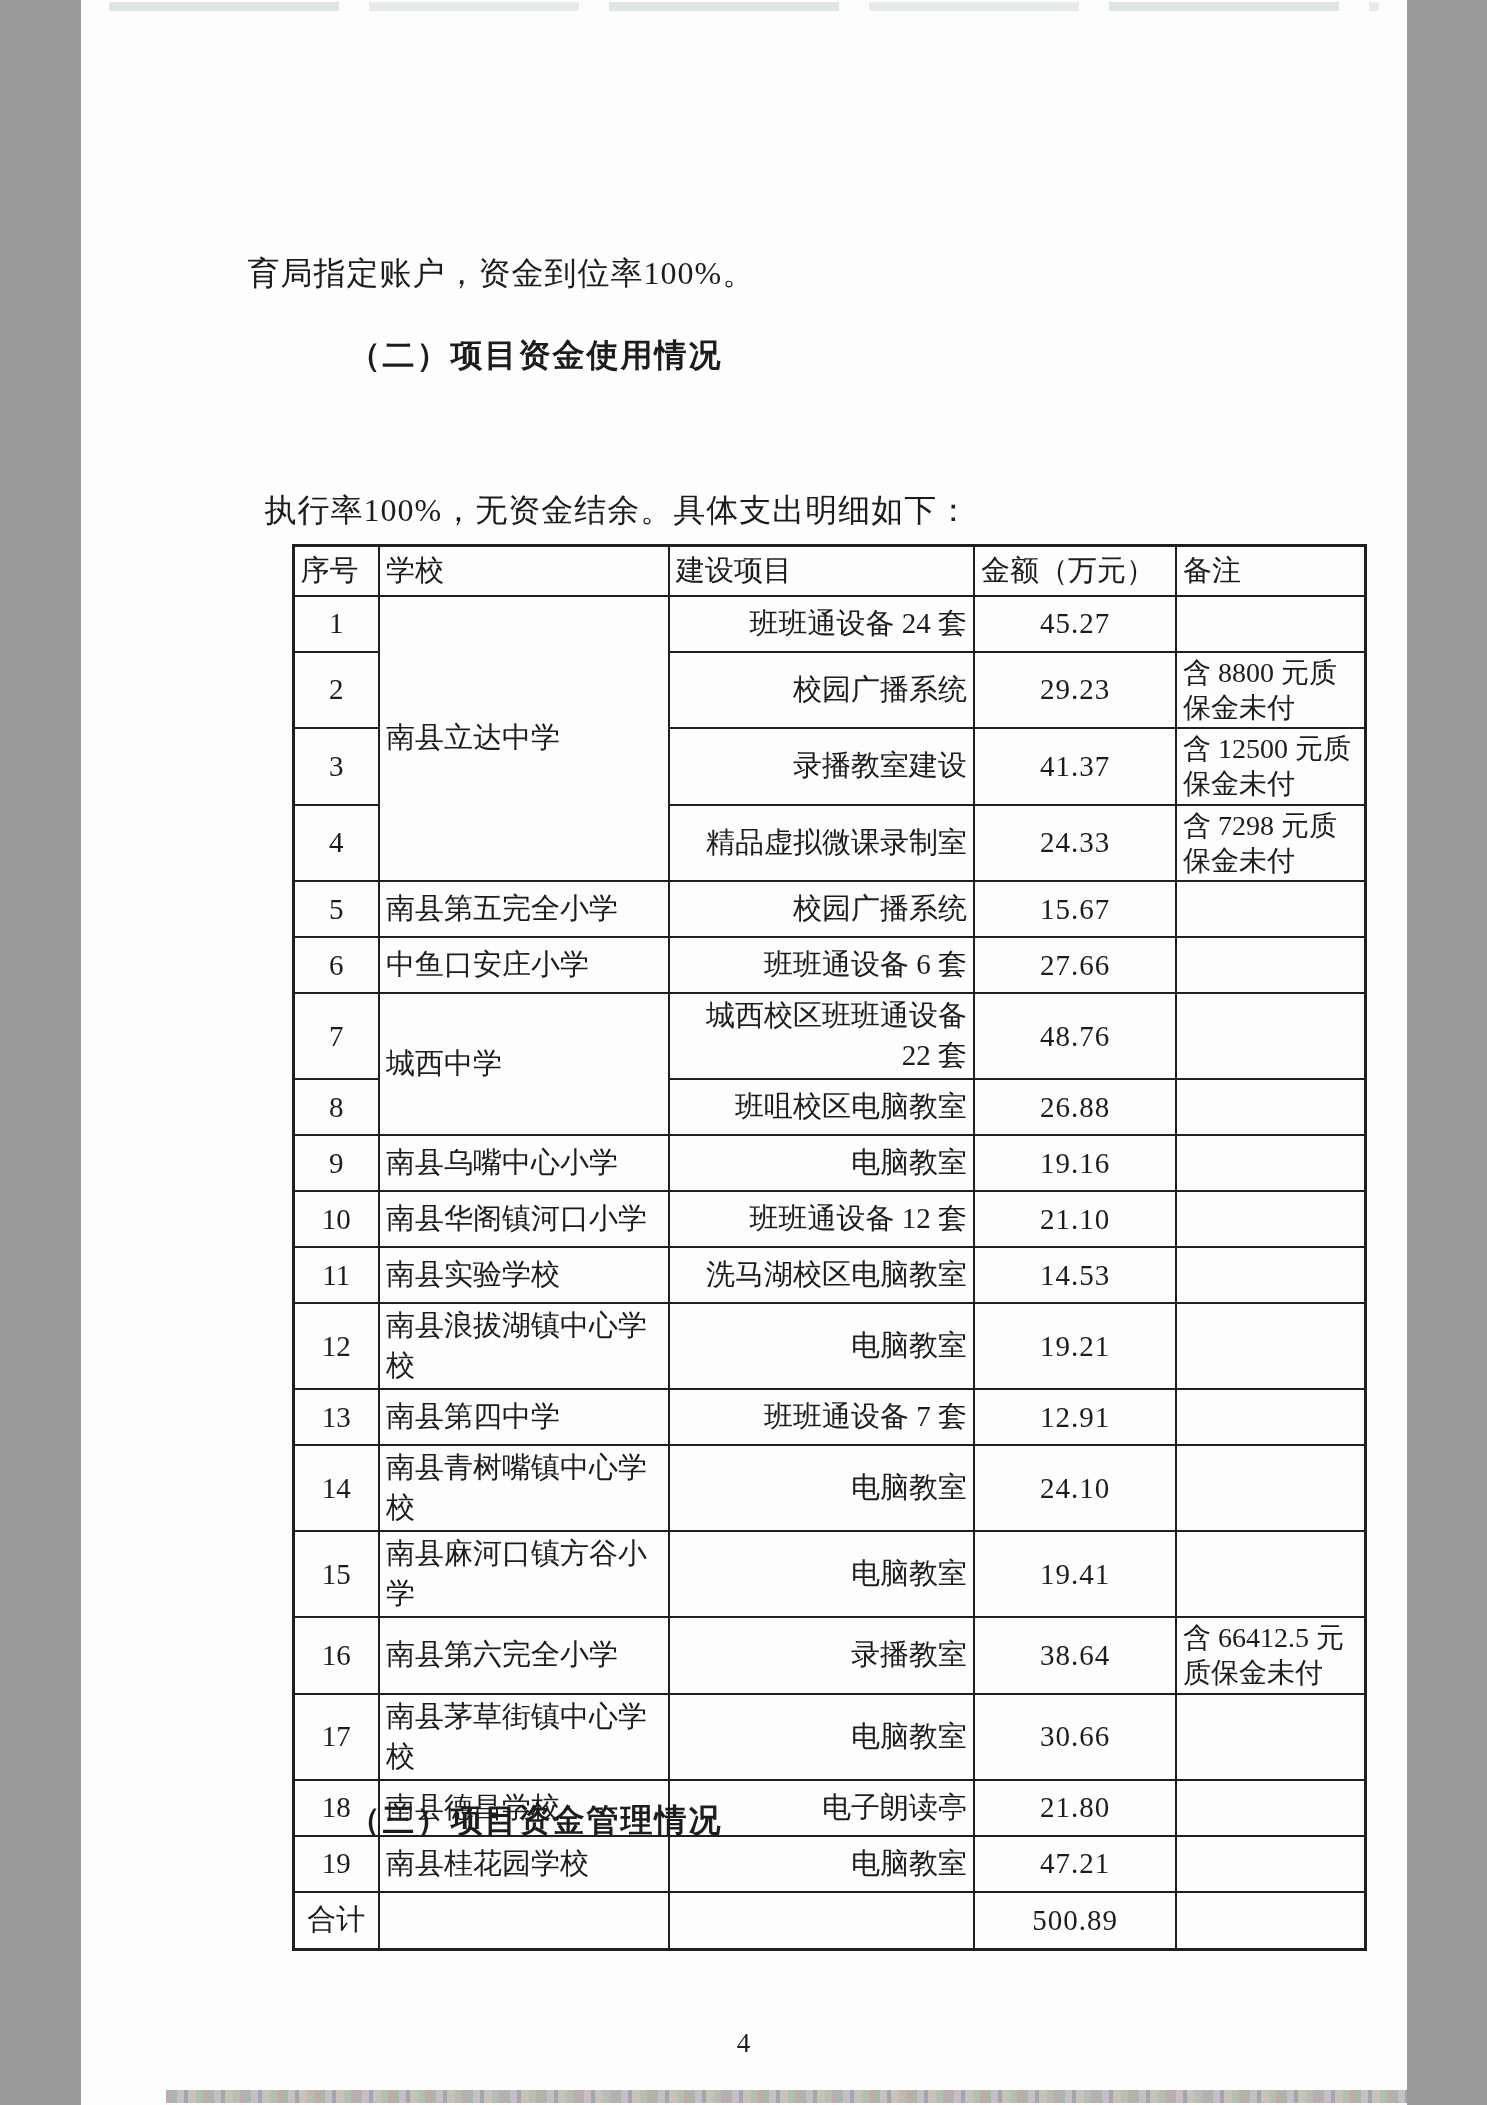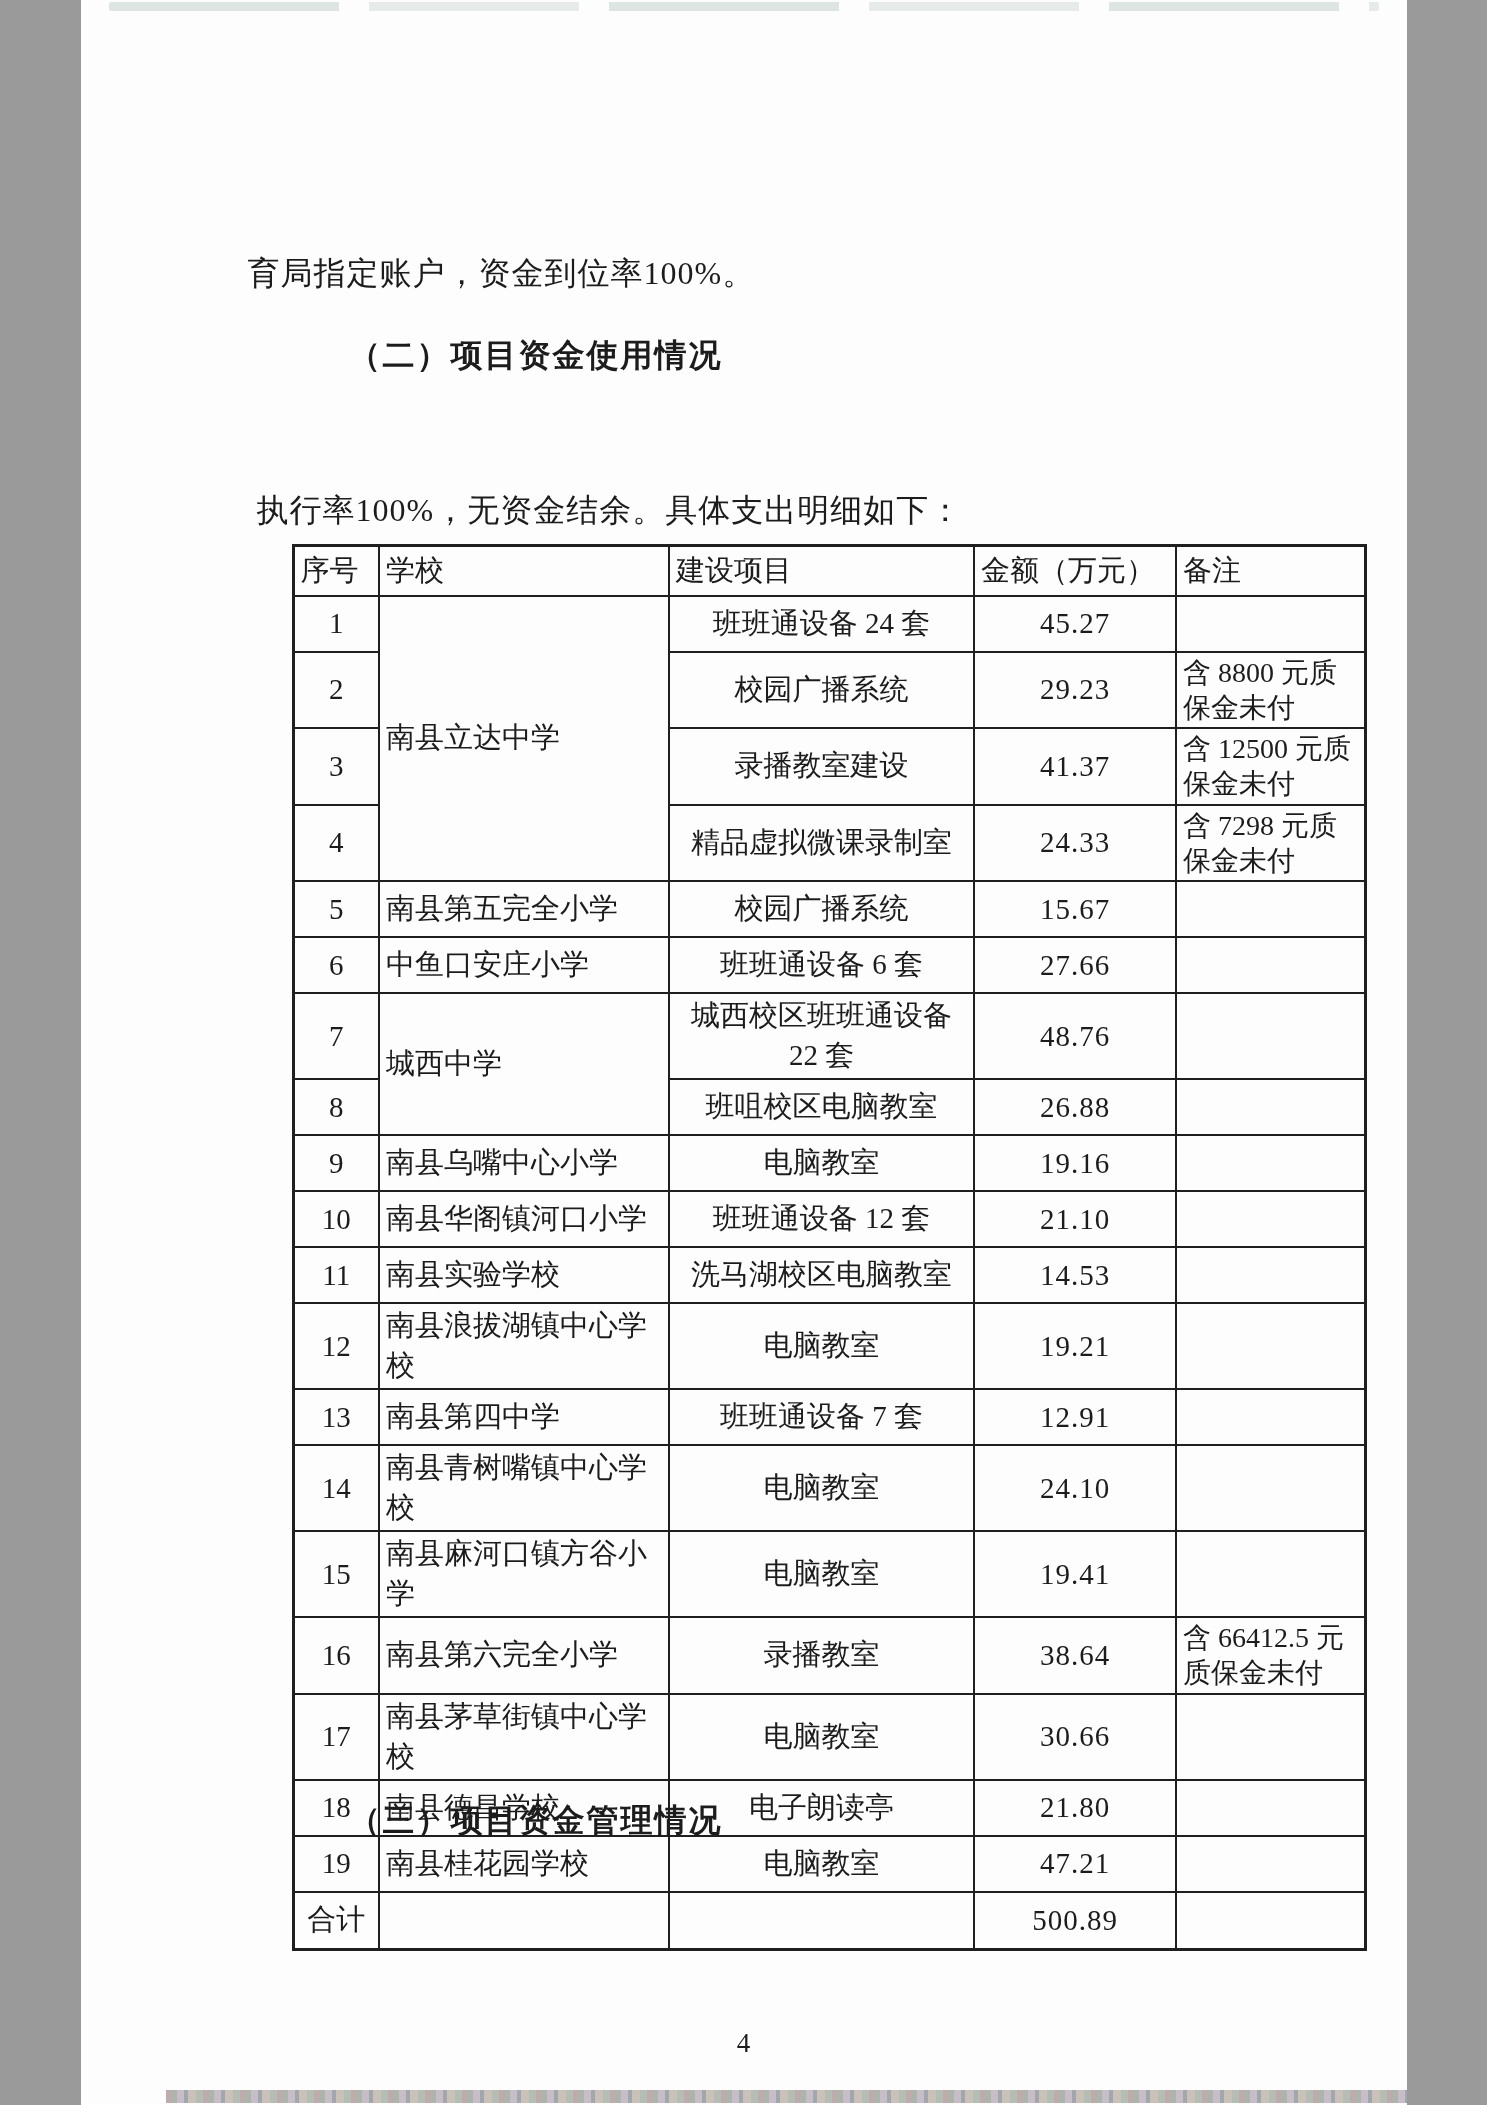--- a/index.html
+++ b/index.html
@@ -55,21 +55,21 @@
   }
   .heading-2 { top: 334px; left: 268px; }
   .heading-3 { top: 1799px; left: 268px; }
   .para-line {
     position: absolute;
     font-size: 32px;
     letter-spacing: 1px;
     white-space: nowrap;
   }
   .para-line-1 { top: 422px; left: 272px; }
-  .para-line-2 { top: 489px; left: 176px; }
+  .para-line-2 { top: 489px; left: 184px; }
 
   table.expenditure {
     position: absolute;
     top: 544px; left: 211px;
     width: 1072px;
     border-collapse: collapse;
     table-layout: fixed;
     font-size: 29px;
   }
   table.expenditure td, table.expenditure th {
@@ -80,21 +80,21 @@
   }
   table.expenditure { border: 3px solid #1f1f1f; }
   tr.hdr { height: 50px; }
   tr.r    { height: 56px; }
   tr.tall { height: 70px; }
   tr.tall3 { height: 72px; }
   tr.tall16 { height: 68px; }
   tr.total { height: 58px; }
   td.c-no { text-align: center; }
   td.c-school { text-align: left; padding-left: 13px; }
-  td.c-project { text-align: center; padding-left: 13px; }
+  td.c-project { text-align: right; padding-left: 13px; }
   td.c-amount { text-align: center; letter-spacing: 1px; }
   td.c-note { text-align: left; padding-left: 10px; font-size: 28px; line-height: 1.26; }
   th.h-cell { text-align: left; }
 
   .page-number {
     position: absolute;
     top: 2028px; left: 0;
     width: 100%;
     text-align: center;
     font-size: 27px;

